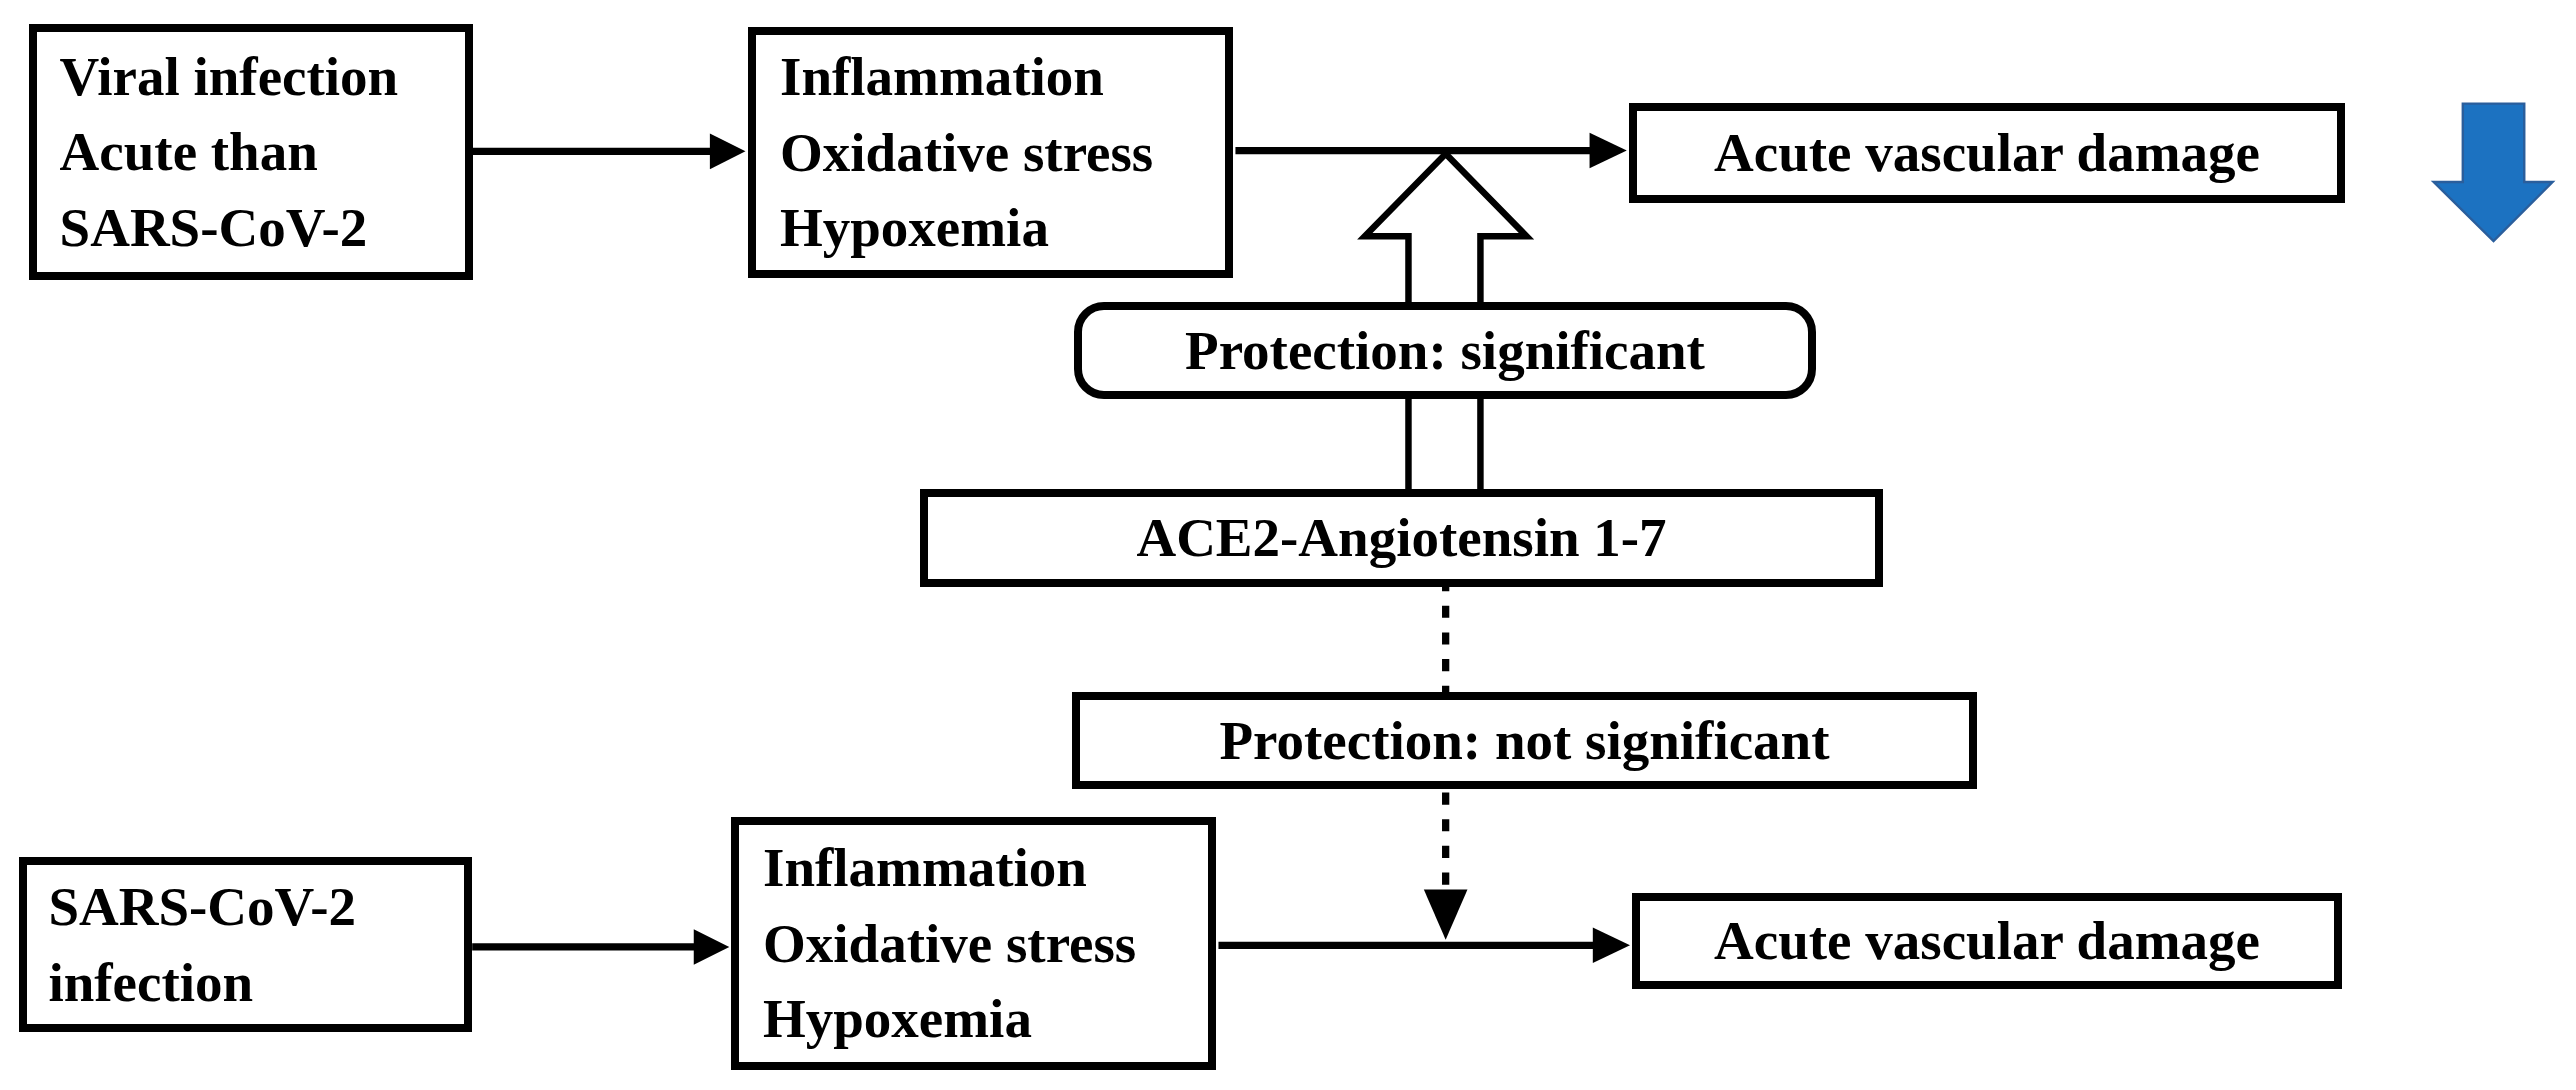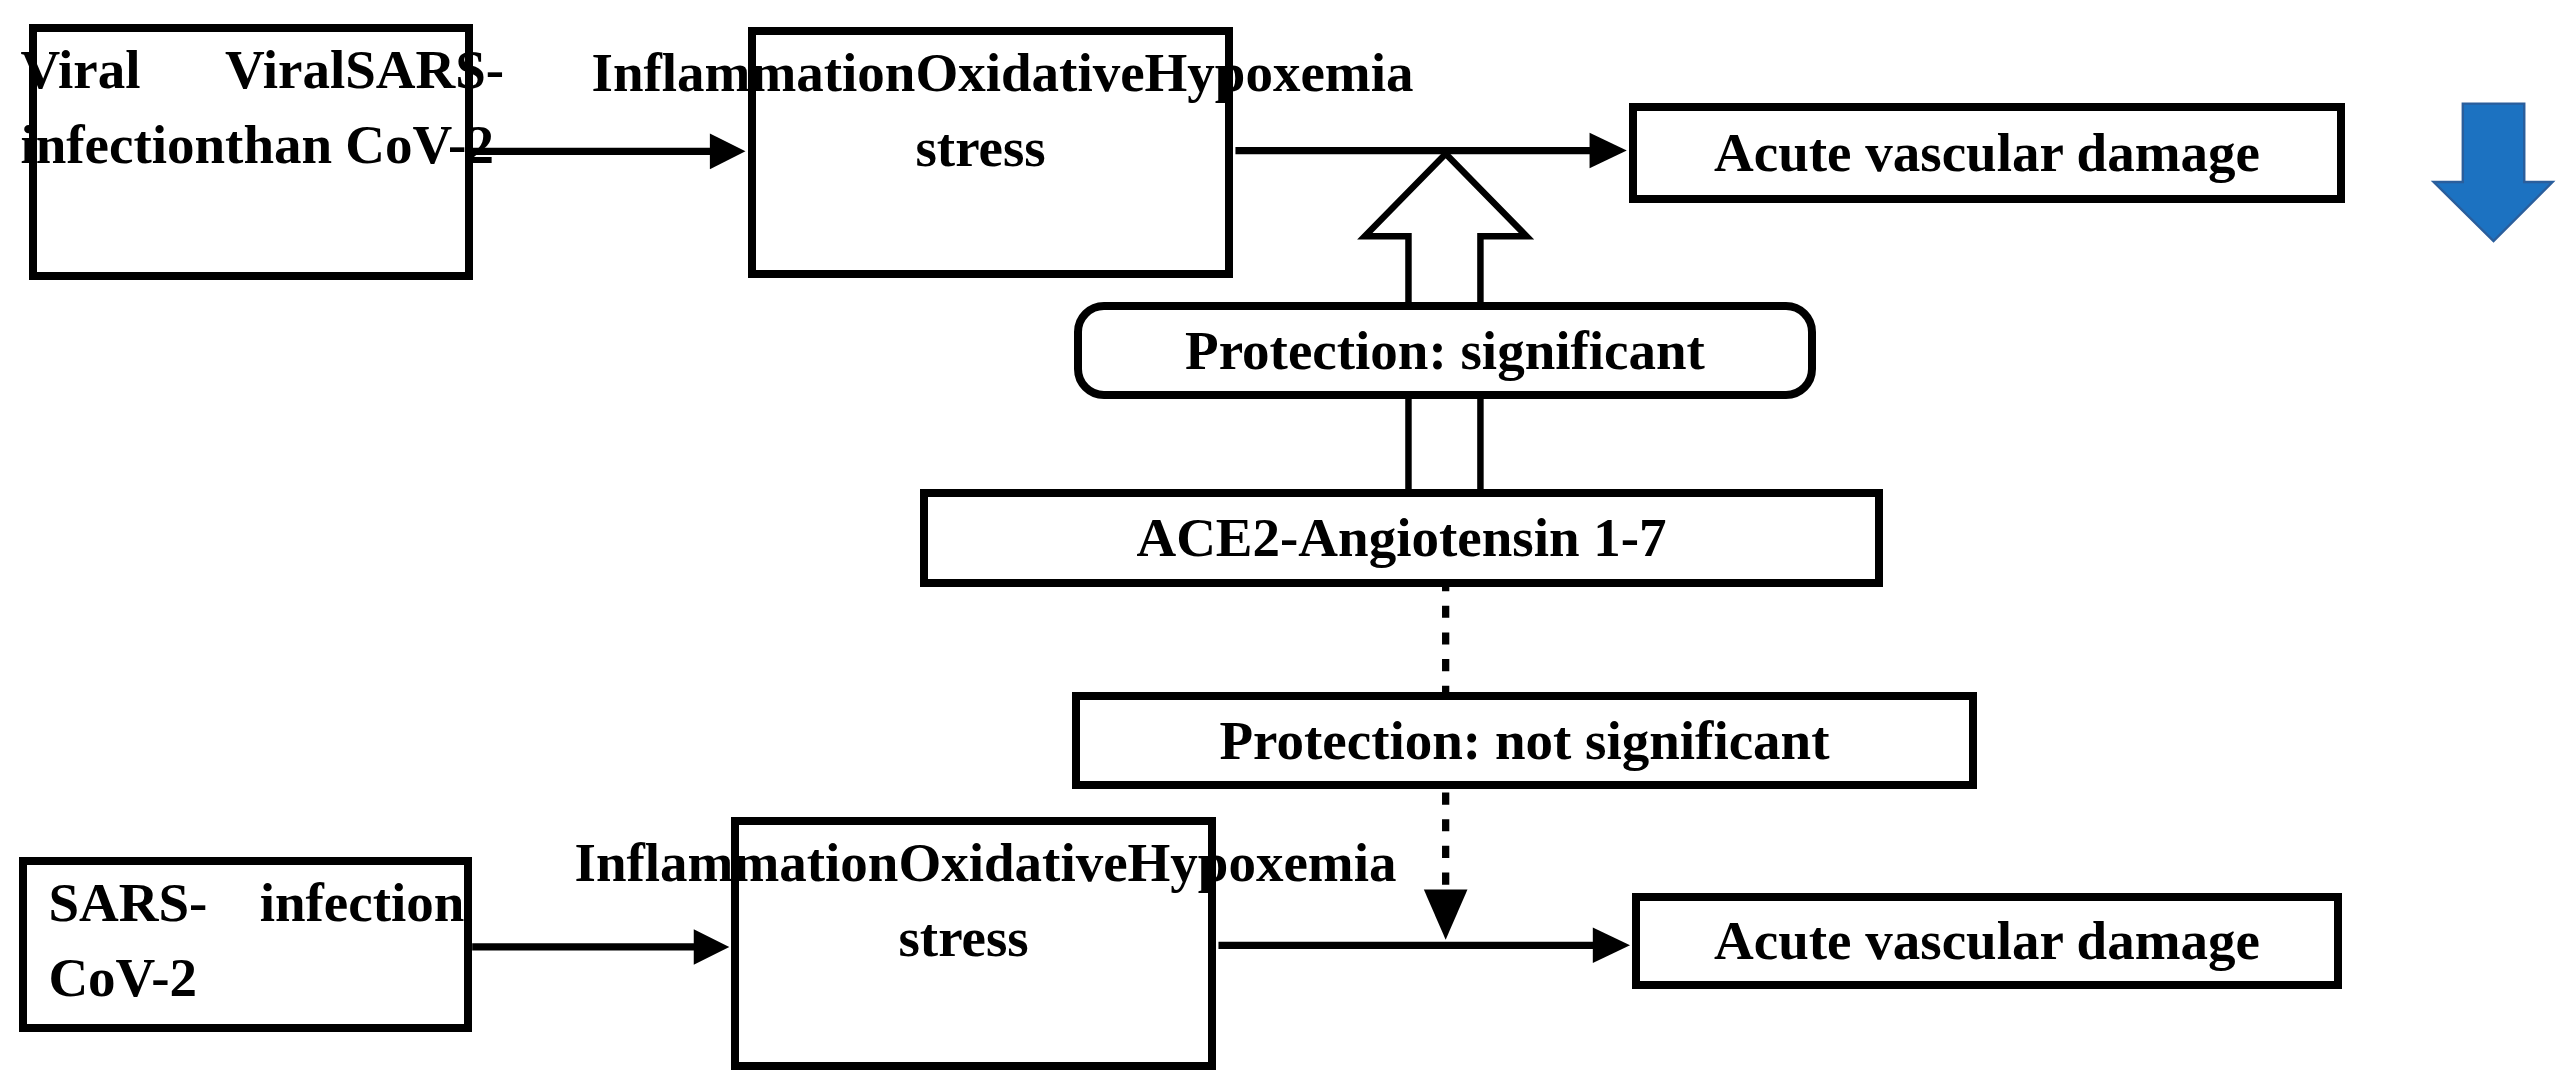--- a/index.html
+++ b/index.html
@@ -27,21 +27,21 @@
   .box {
     position: absolute;
     box-sizing: border-box;
     background: #ffffff;
     border: 8px solid #000000;
     color: #000000;
     font-weight: bold;
     font-size: 55px;
     line-height: 1.37;
     display: flex;
-    flex-direction: row;
+    flex-direction: column;
     justify-content: center;
     z-index: 1;
   }
   .box.left-text { align-items: flex-start; }
   .box.center-text { align-items: center; text-align: center; }
 
   .box-viral        { left: 29px;   top: 24px;   width: 444px; height: 256px; padding-left: 22.6px; }
   .box-inflam-top   { left: 748px;  top: 27px;   width: 485px; height: 251px; padding-left: 24px; }
   .box-acute-top    { left: 1629px; top: 103px;  width: 716px; height: 100px; }
   .box-protect-sig  { left: 1074px; top: 302px;  width: 742px; height: 97px; border-radius: 30px; }
@@ -93,21 +93,21 @@
     </g>
 
     <g>
       <polygon points="3046,128 3122,128 3122,225 3157,225 3084,298 3010,225 3046,225" stroke-width="3" fill="#1C72C1" stroke="#2A5E9C"></polygon>
     </g>
 
   </svg>
 
   <div class="box left-text box-viral">
     <div>Viral infection</div>
-    <div>Viral than</div>
+    <div>Acute than</div>
     <div>SARS-CoV-2</div>
   </div>
 
   <div class="box left-text box-inflam-top">
     <div>Inflammation</div>
     <div>Oxidative stress</div>
     <div>Hypoxemia</div>
   </div>
 
   <div class="box center-text box-acute-top">

